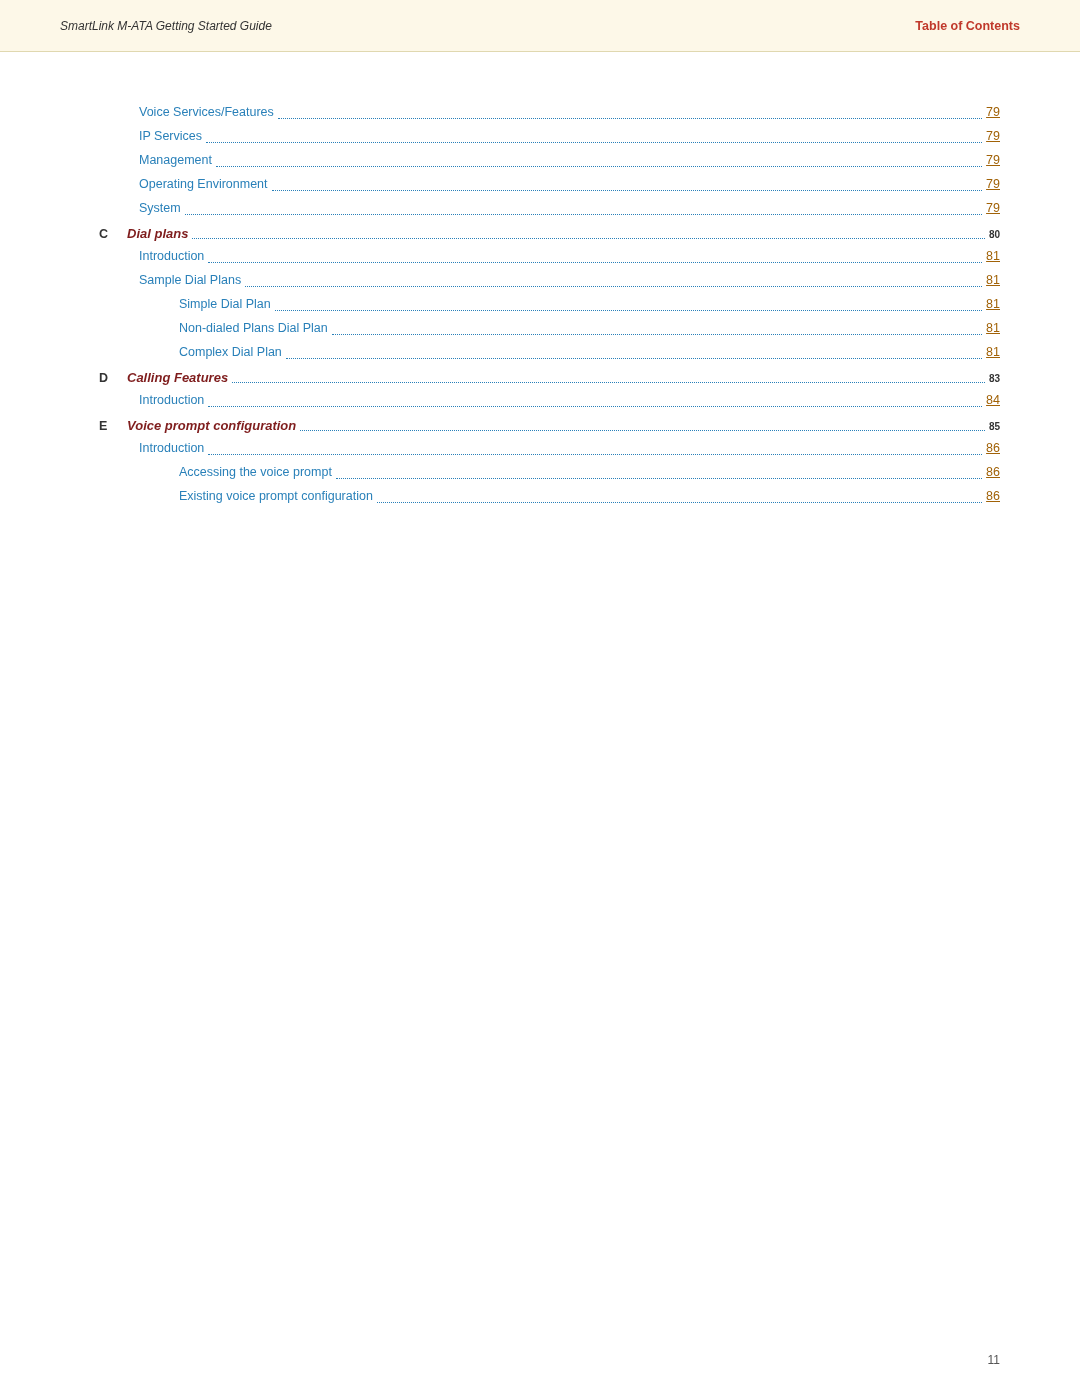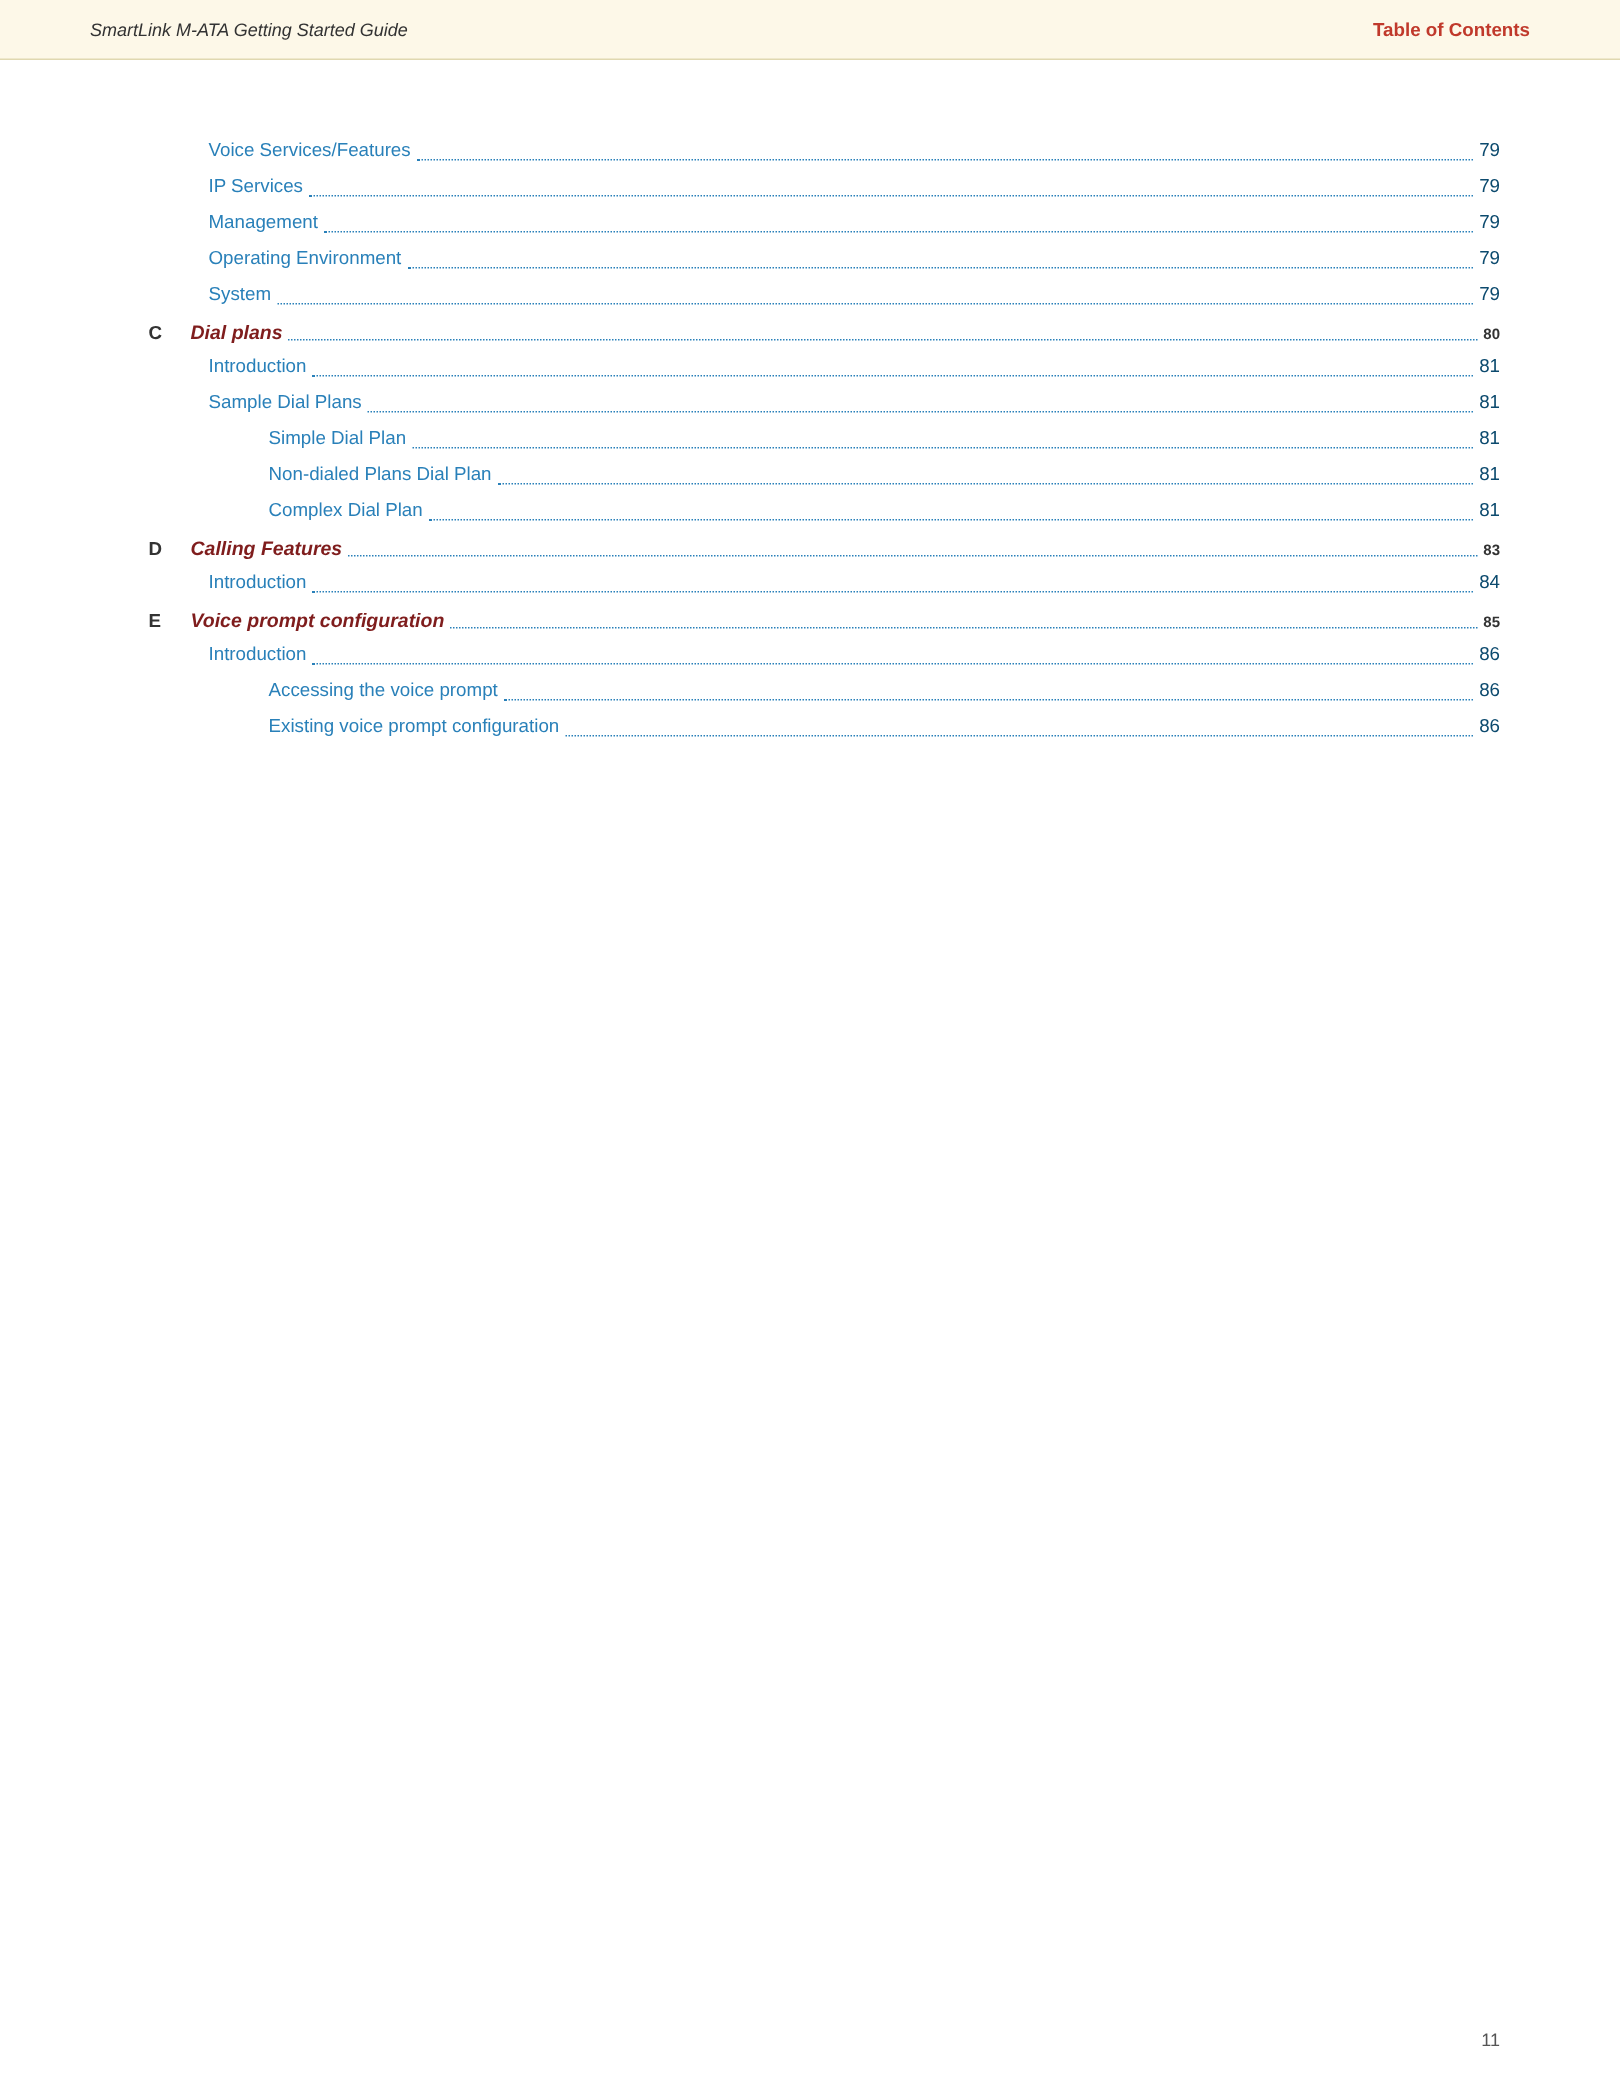--- a/index.html
+++ b/index.html
@@ -17,21 +17,21 @@
       color: #333;
     }
 
     .page-header {
       background-color: #fdf8e8;
       border-bottom: 1px solid #e0d8b0;
       padding: 10px 60px;
       display: flex;
       justify-content: space-between;
       align-items: center;
-      height: 40px;
+      height: 52px;
     }
 
     .header-title {
       font-style: italic;
       font-size: 12px;
       color: #333;
       font-weight: normal;
     }
 
     .header-toc {
@@ -77,23 +77,24 @@
     .toc-dots {
       flex: 1;
       border-bottom: 1px dotted #2980b9;
       margin: 0 4px;
       height: 1em;
       align-self: flex-end;
       margin-bottom: 3px;
     }
 
     .toc-page {
-      color: #0c4a6e;
-      white-space: nowrap;
-      font-size: 12.5px;
+      color: #a16207;
+      white-space: nowrap;
+      font-size: 12.5px;
+      text-decoration: underline;
     }
 
     .toc-page-bold {
       color: #333;
       white-space: nowrap;
       font-size: 10px;
       font-weight: bold;
     }
 
     .section-row {

